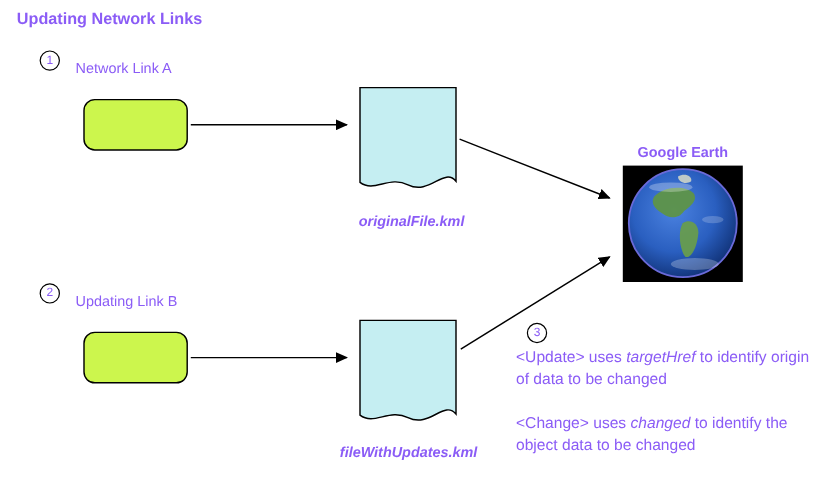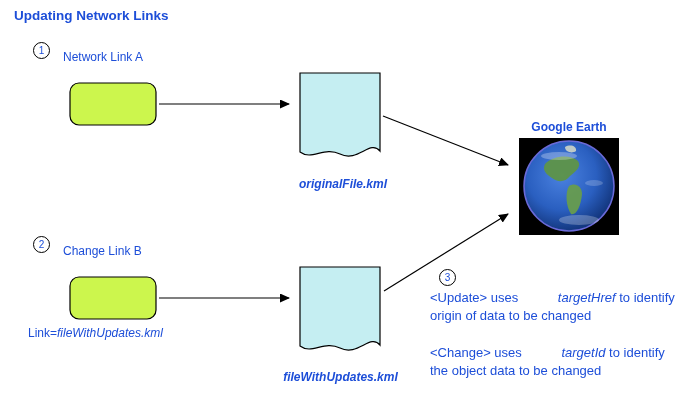--- a/index.html
+++ b/index.html
@@ -1,29 +1,29 @@
 <!DOCTYPE html>
 <html><head>
 <meta charset="utf-8">
 <style>
   html,body{margin:0;padding:0;background:#fff;}
   .canvas{
     position:relative;width:688px;height:411px;background:#ffffff;
-    font-family:"Liberation Sans",sans-serif;color:#1d4ed8;overflow:hidden;
+    font-family:"Liberation Sans",sans-serif;color:#8b5cf6;overflow:hidden;
   }
   .title{position:absolute;left:14px;top:8px;font-size:13.5px;font-weight:bold;}
   .label{position:absolute;font-size:12px;white-space:nowrap;}
   .label i{font-style:italic;}
   .center{text-align:center;font-weight:bold;}
   .step-circle{
     position:absolute;width:15px;height:15px;border:1.3px solid #000;border-radius:50%;
     display:flex;align-items:center;justify-content:center;font-size:10px;background:#fff;
   }
   .para{position:absolute;font-size:13px;line-height:1.4;width:254px;}
-  .para i{font-style:italic;margin-left:36px;}
+  .para i{font-style:italic;}
   .para + .para{margin-top:0;}
   .layer{position:absolute;left:0;top:0;}
   .ge-box{position:absolute;left:519px;top:138px;width:100px;height:97px;background:#000;}
   .ge-box svg{display:block;}
 </style>
 </head>
 <body>
 
 <div class="canvas">
 
@@ -55,24 +55,21 @@
   </div>
   <div class="label" style="left:63px;top:50px">Network Link A</div>
 
   <div class="label center" style="left:288px;top:177px;width:110px">
     <i>originalFile.kml</i>
   </div>
 
   <div class="step-circle" style="left:33px;top:236px">
     <span>2</span>
   </div>
-  <div class="label" style="left:63px;top:244px">Change Link B</div>
-  <div class="label" style="left:28px;top:326px">
-    <span>Link=</span><i>fileWithUpdates.kml</i>
-  </div>
+  <div class="label" style="left:63px;top:244px">Updating Link B</div>
 
   <div class="label center" style="left:278px;top:370px;width:125px">
     <i>fileWithUpdates.kml</i>
   </div>
 
   <div class="label center" style="left:519px;top:120px;width:100px">Google Earth</div>
   <div class="ge-box">
     <svg width="100" height="97" viewBox="0 0 100 97">
       <defs>
         <radialGradient id="ocean" cx="42%" cy="38%" r="70%">
@@ -95,16 +92,16 @@
     </svg>
   </div>
 
   <div class="step-circle" style="left:439px;top:269px">
     <span>3</span>
   </div>
   <div class="para" style="left:430px;top:289px">
     <span>&lt;Update&gt; uses </span><i>targetHref</i><span> to identify origin of data to be changed</span>
   </div>
   <div class="para" style="left:430px;top:344px">
-    <span>&lt;Change&gt; uses </span><i>targetId</i><span> to identify the object data to be changed</span>
+    <span>&lt;Change&gt; uses </span><i>changed</i><span> to identify the object data to be changed</span>
   </div>
 
 </div>
 
 </body></html>

